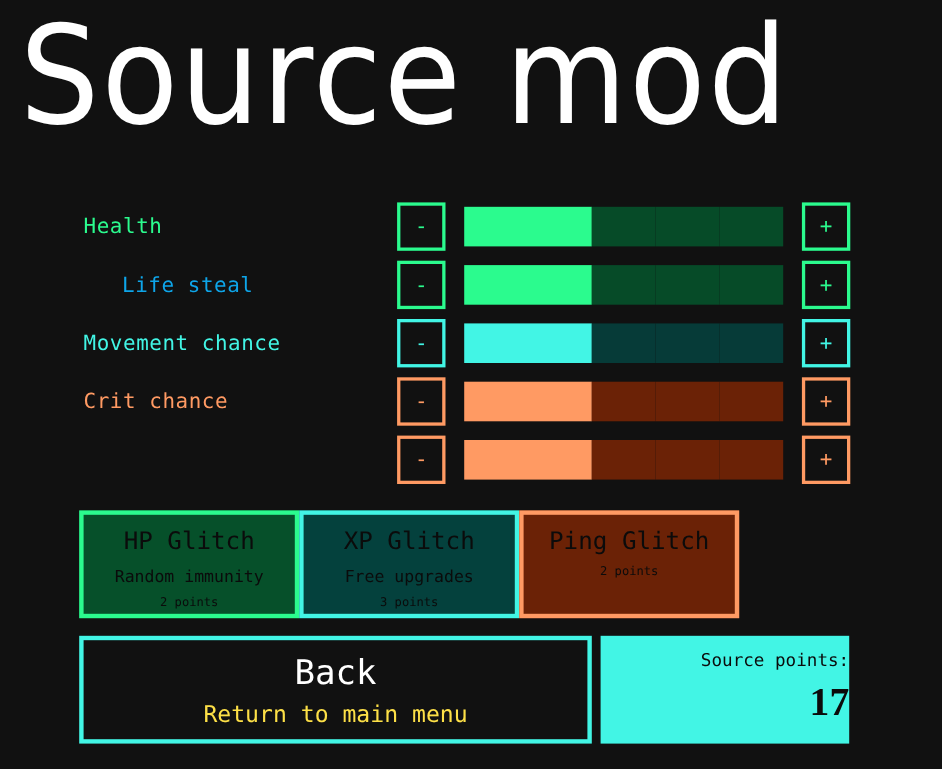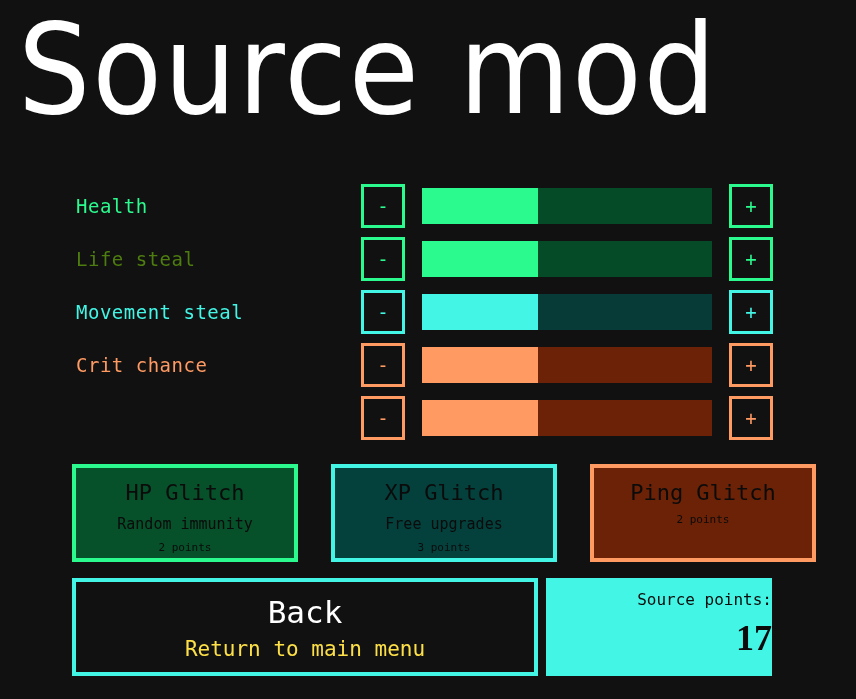--- a/index.html
+++ b/index.html
@@ -89,21 +89,21 @@
     width: 58px;
     height: 36px;
     flex: 0 0 auto;
   }
 
   
   #glitch-cards {
     position: absolute;
     left: 72px;
     top: 464px;
-    width: 744px;
+    width: 600px;
     height: 98px;
     display: flex;
     justify-content: space-between;
   }
   .glitch-card {
     width: 226px;
     height: 98px;
     box-sizing: border-box;
     border: 4px solid #2BFB8E;
     display: flex;
@@ -211,35 +211,35 @@
           <div class="pip" style="background: rgb(43, 251, 142);"></div>
           <div class="pip" style="background: rgb(43, 251, 142);"></div>
           <div class="pip" style="background: rgb(6, 75, 40);"></div>
           <div class="pip" style="background: rgb(6, 75, 40);"></div>
           <div class="pip" style="background: rgb(6, 75, 40);"></div>
         </div>
         <div class="step-btn" style="border-color: rgb(43, 251, 142); color: rgb(43, 251, 142);">+</div>
       </div>
     </div>
     <div class="stat-row">
-      <div class="stat-label" style="color: #4d7c0f;">Life steal</div>
+      <div class="stat-label" style="color: #0ea5e9; margin-left: 35px;">Life steal</div>
       <div class="pips-area">
         <div class="step-btn" style="border-color: rgb(43, 251, 142); color: rgb(43, 251, 142);">-</div>
         <div class="pip-track">
           <div class="pip" style="background: rgb(43, 251, 142);"></div>
           <div class="pip" style="background: rgb(43, 251, 142);"></div>
           <div class="pip" style="background: rgb(6, 75, 40);"></div>
           <div class="pip" style="background: rgb(6, 75, 40);"></div>
           <div class="pip" style="background: rgb(6, 75, 40);"></div>
         </div>
         <div class="step-btn" style="border-color: rgb(43, 251, 142); color: rgb(43, 251, 142);">+</div>
       </div>
     </div>
     <div class="stat-row">
-      <div class="stat-label" style="color: rgb(66, 245, 229);">Movement steal</div>
+      <div class="stat-label" style="color: rgb(66, 245, 229);">Movement chance</div>
       <div class="pips-area">
         <div class="step-btn" style="border-color: rgb(66, 245, 229); color: rgb(66, 245, 229);">-</div>
         <div class="pip-track">
           <div class="pip" style="background: rgb(66, 245, 229);"></div>
           <div class="pip" style="background: rgb(66, 245, 229);"></div>
           <div class="pip" style="background: rgb(6, 59, 56);"></div>
           <div class="pip" style="background: rgb(6, 59, 56);"></div>
           <div class="pip" style="background: rgb(6, 59, 56);"></div>
         </div>
         <div class="step-btn" style="border-color: rgb(66, 245, 229); color: rgb(66, 245, 229);">+</div>

